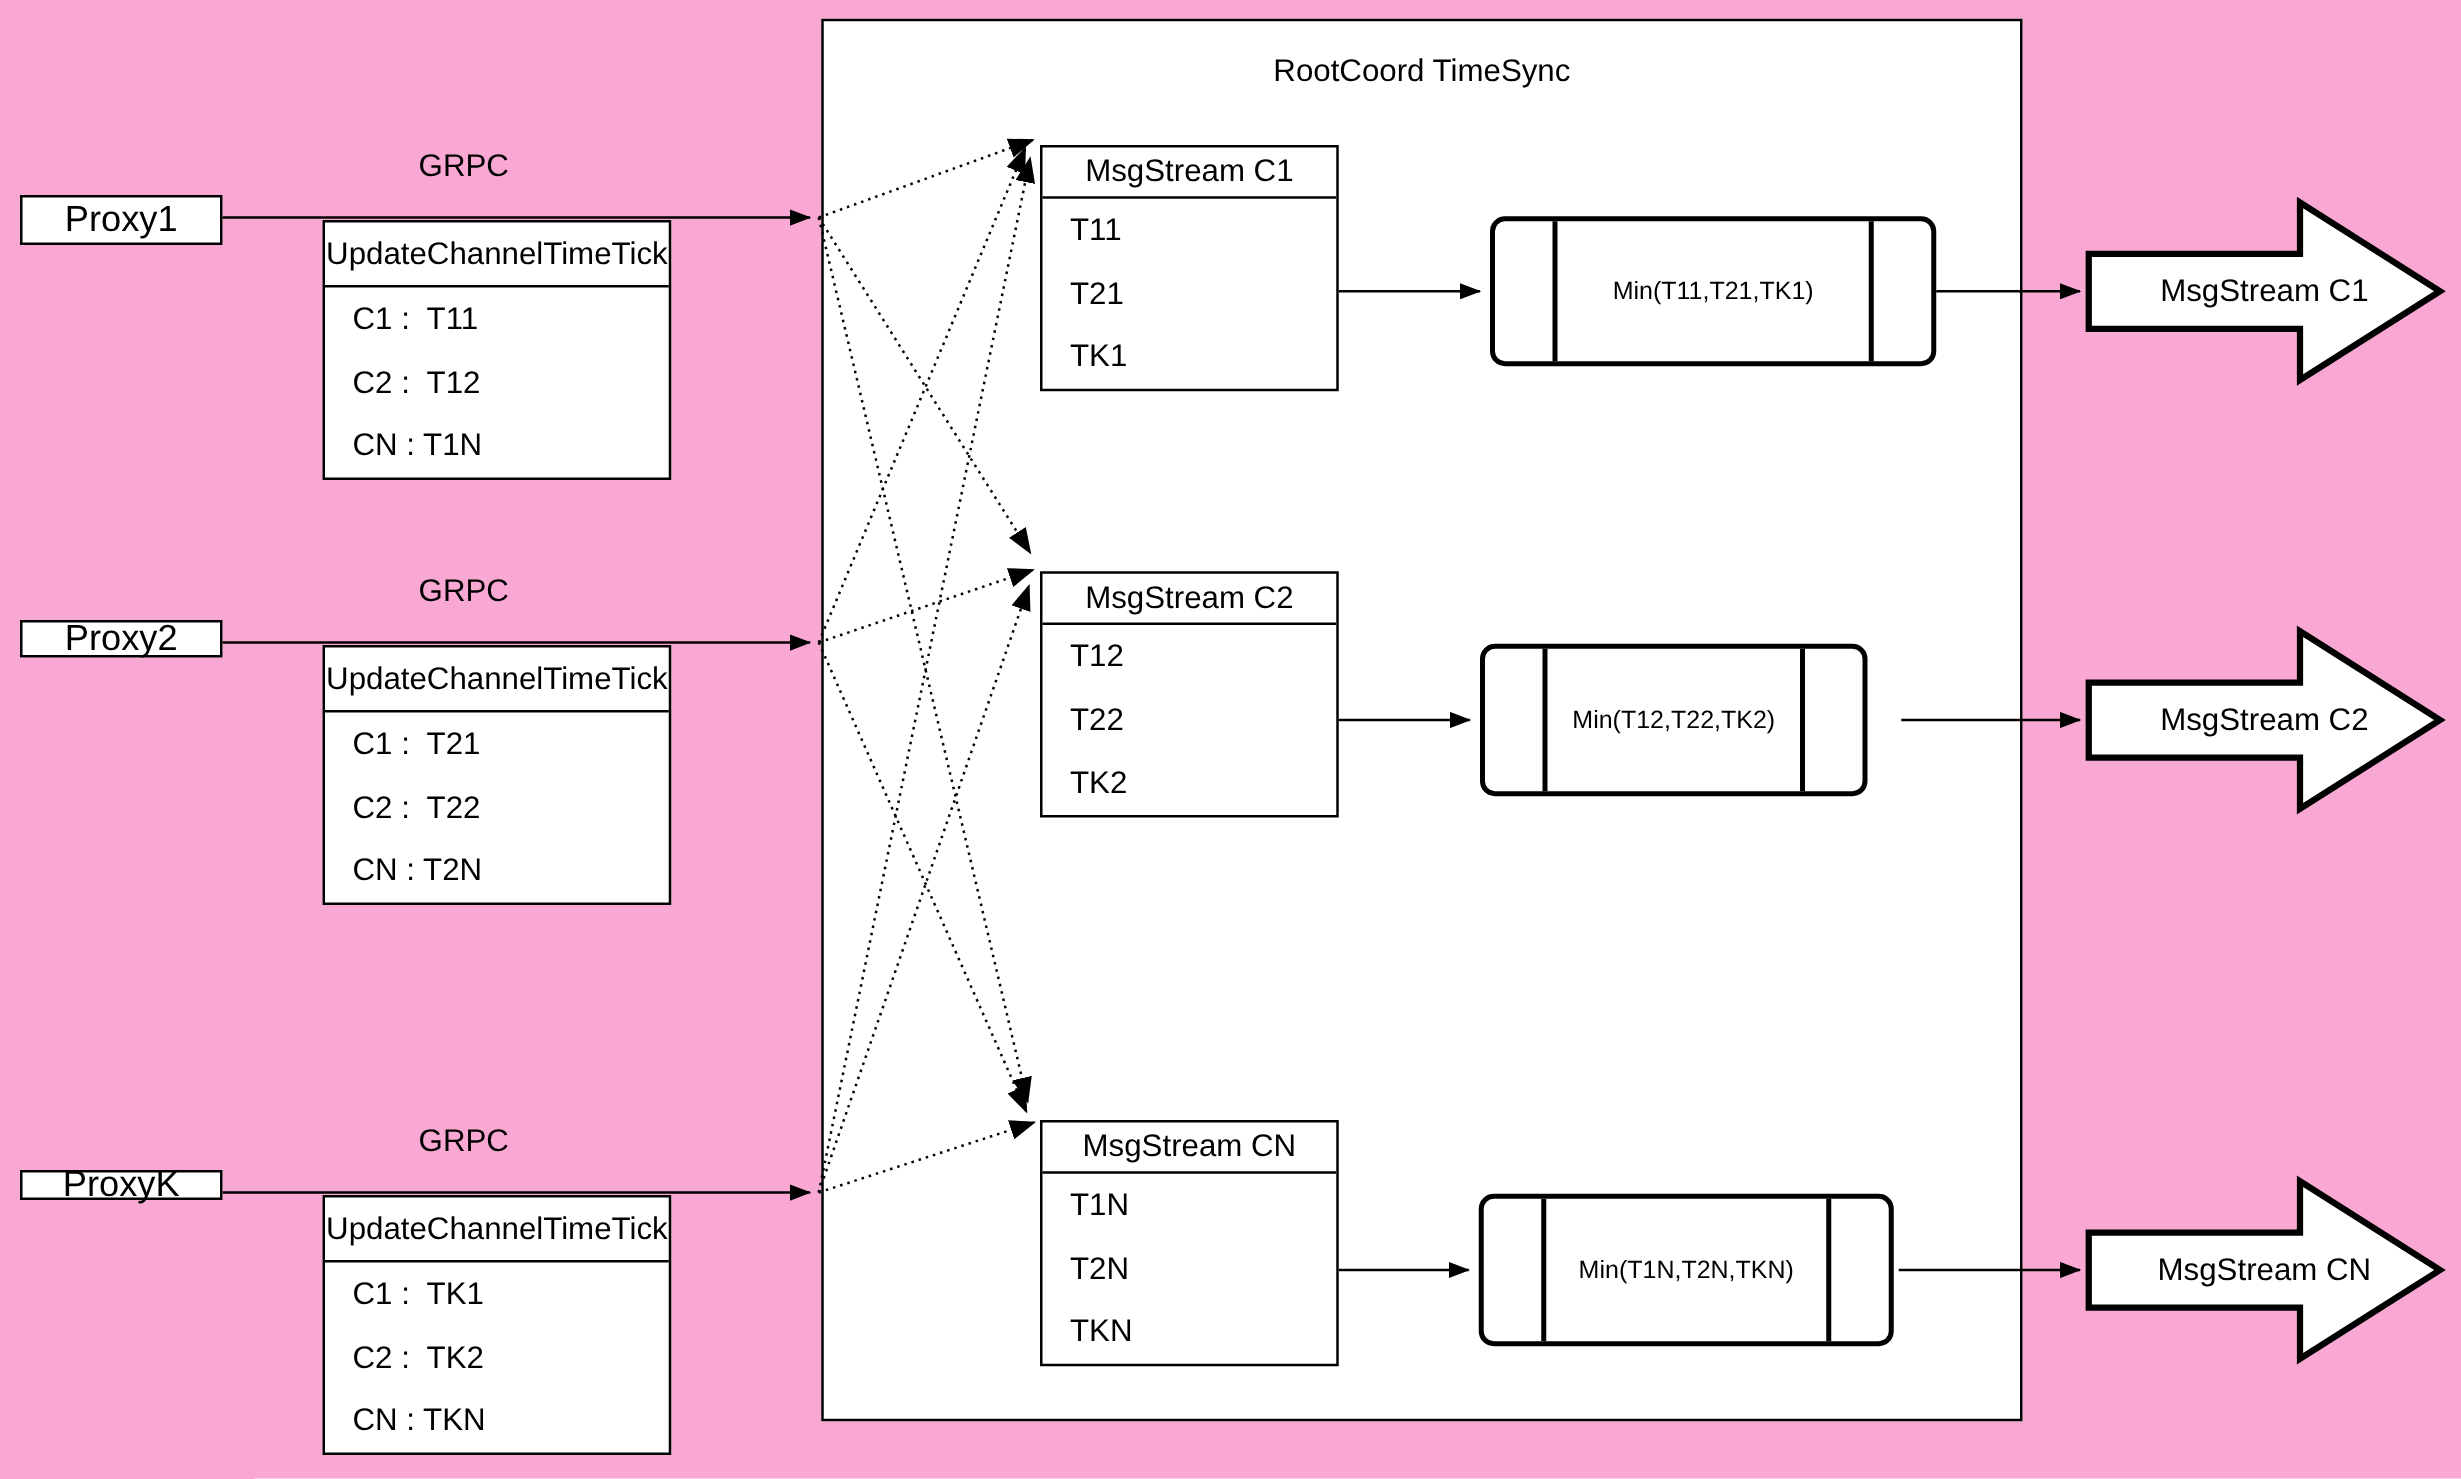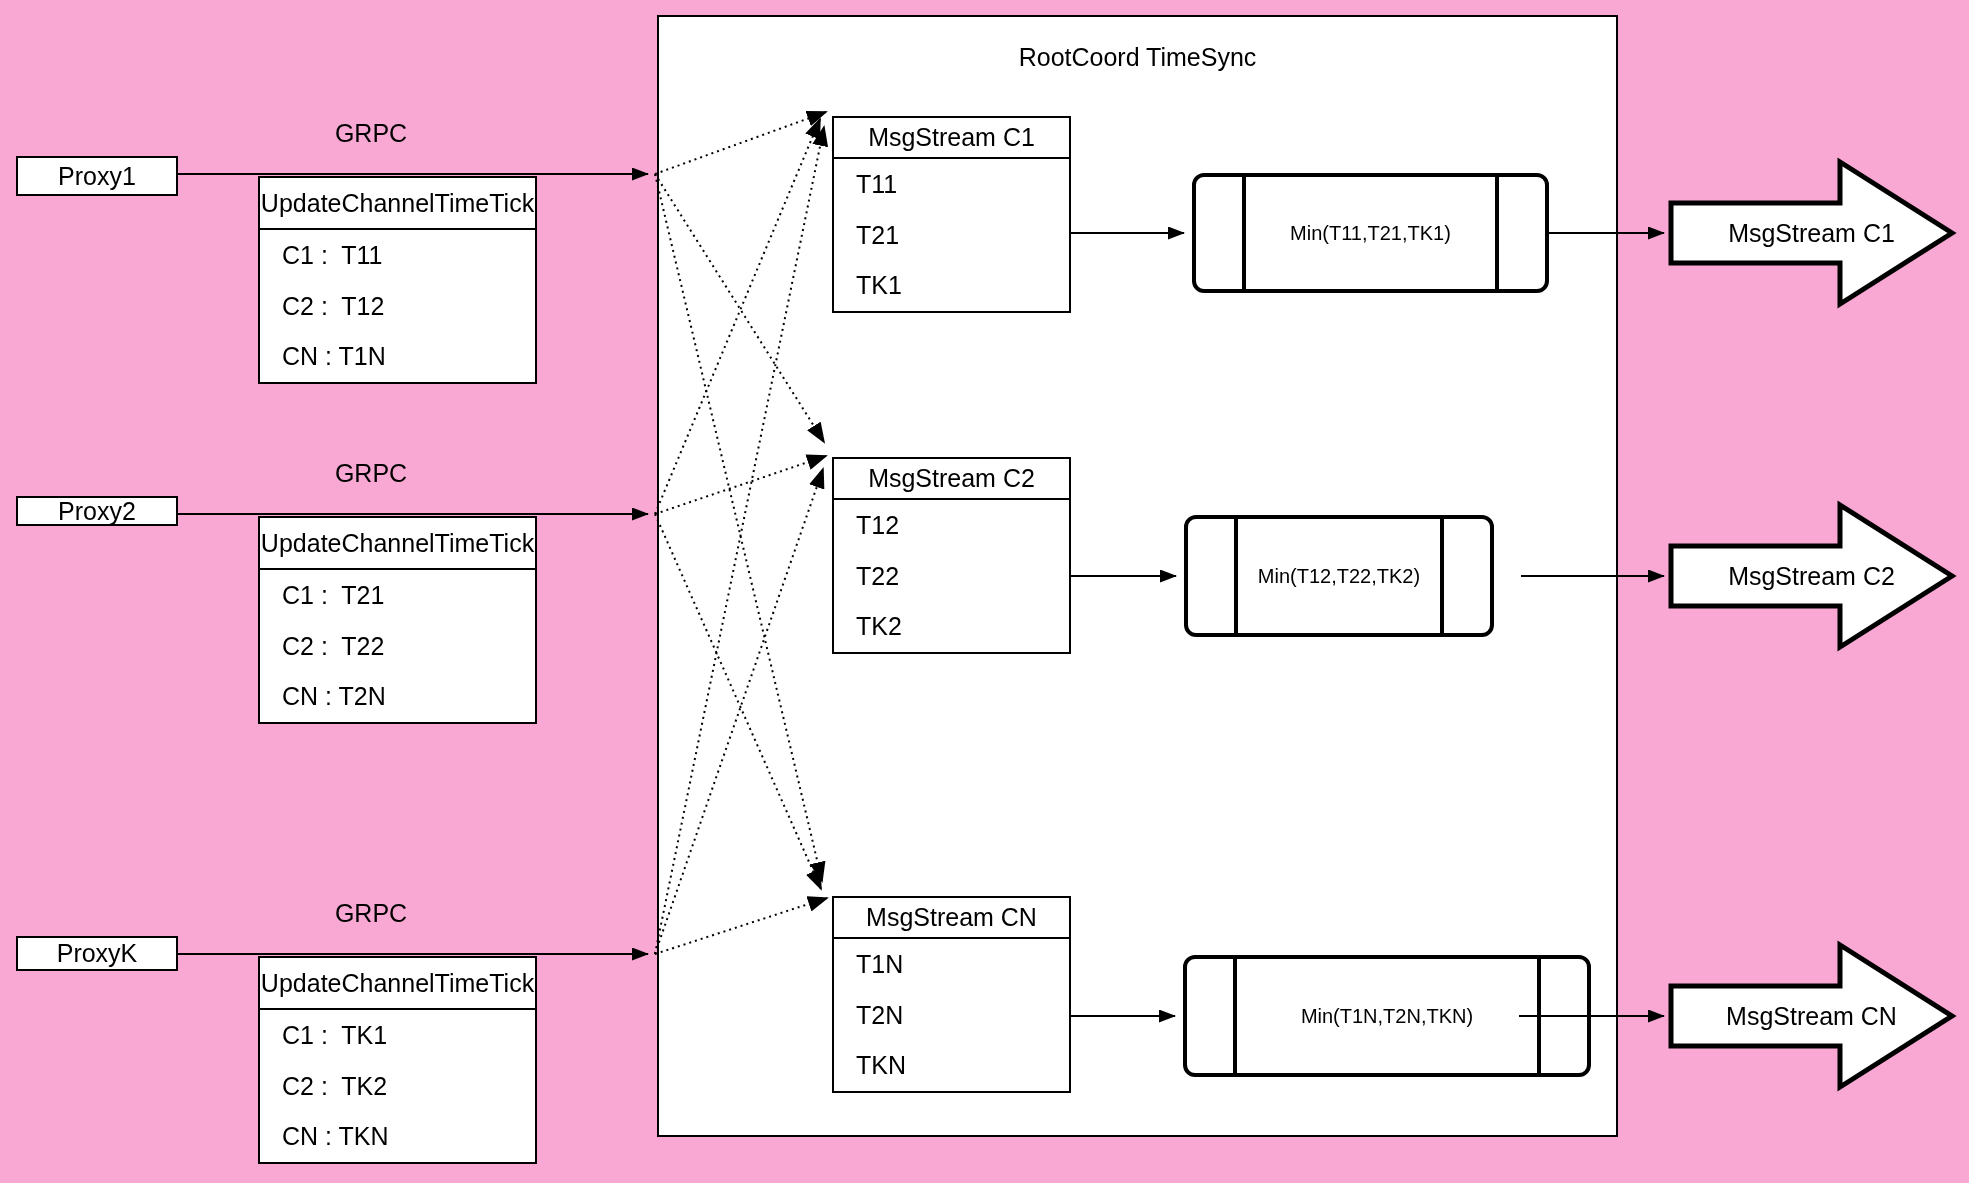--- a/index.html
+++ b/index.html
@@ -2,21 +2,21 @@
 <html><head>
 <meta charset="utf-8">
 <style>
   html,body{margin:0;padding:0;background:#ffffff;}
   .canvas{
     position:relative;width:1969px;height:1183px;background:#f9a8d4;
     font-family:"Liberation Sans", sans-serif;color:#000;overflow:hidden;
   }
   .wires{position:absolute;left:0;top:0;pointer-events:none;}
   .box{position:absolute;border:2px solid #000;background:#fff;box-sizing:border-box;}
-  .proxy{display:flex;align-items:center;justify-content:center;font-size:25px;}
+  .proxy{display:flex;align-items:center;justify-content:center;font-size:29px;}
   .lbl{position:absolute;font-size:25px;line-height:30px;}
   .lbl.center{text-align:center;}
   .tbl{position:absolute;border:2px solid #000;background:#fff;box-sizing:border-box;
        display:flex;flex-direction:column;font-size:25px;}
   .tbl .hdr{display:flex;align-items:center;justify-content:center;
             border-bottom:2px solid #000;white-space:pre;}
   .tbl .row{flex:1;display:flex;align-items:center;padding-left:22px;white-space:pre;}
   .upd .hdr{height:50px;}
   .str .hdr{height:39px;}
   .rootcoord{position:absolute;border:2px solid #000;background:#fff;box-sizing:border-box;}
@@ -76,36 +76,36 @@
     <div class="row">TK2</div>
   </div>
   <div class="minbox" style="left:1184px;top:515px;width:310px;height:122px;">
     <div class="min-bar l"></div>
     <div class="min-bar r"></div>
     <span>Min(T12,T22,TK2)</span>
   </div>
   <div class="outlbl" style="left:1671px;top:561px;width:281px;">MsgStream C2</div>
 
   <div class="lbl center" style="left:271px;top:898px;width:200px;">GRPC</div>
-  <div class="box proxy" style="left:16px;top:936px;width:162px;height:35px;">
+  <div class="box proxy" style="left:16px;top:936px;width:162px;height:24px;">
     <span>ProxyK</span>
   </div>
   <div class="tbl upd" style="left:258px;top:956px;width:279px;height:208px;">
     <div class="hdr">UpdateChannelTimeTick</div>
     <div class="row">C1 :  TK1</div>
     <div class="row">C2 :  TK2</div>
     <div class="row">CN : TKN</div>
   </div>
   <div class="tbl str" style="left:832px;top:896px;width:239px;height:197px;">
     <div class="hdr">MsgStream CN</div>
     <div class="row">T1N</div>
     <div class="row">T2N</div>
     <div class="row">TKN</div>
   </div>
-  <div class="minbox" style="left:1183px;top:955px;width:408px;height:122px;">
+  <div class="minbox" style="left:1183px;top:955px;width:332px;height:122px;">
     <div class="min-bar l"></div>
     <div class="min-bar r"></div>
     <span>Min(T1N,T2N,TKN)</span>
   </div>
   <div class="outlbl" style="left:1671px;top:1001px;width:281px;">MsgStream CN</div>
 
   <svg class="wires" width="1969" height="1183" viewBox="0 0 1969 1183">
     <defs>
       <marker id="ah" markerUnits="userSpaceOnUse" markerWidth="18" markerHeight="13" refX="16" refY="6.5" orient="auto">
         <path d="M0,0 L17,6.5 L0,13 z" fill="#000"></path>

